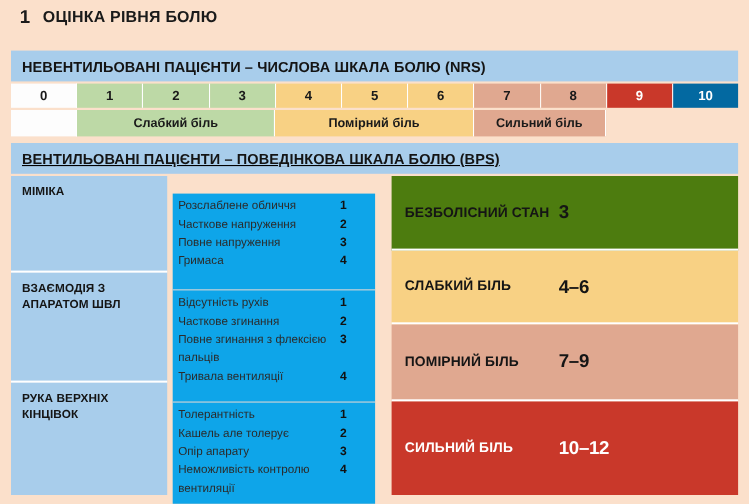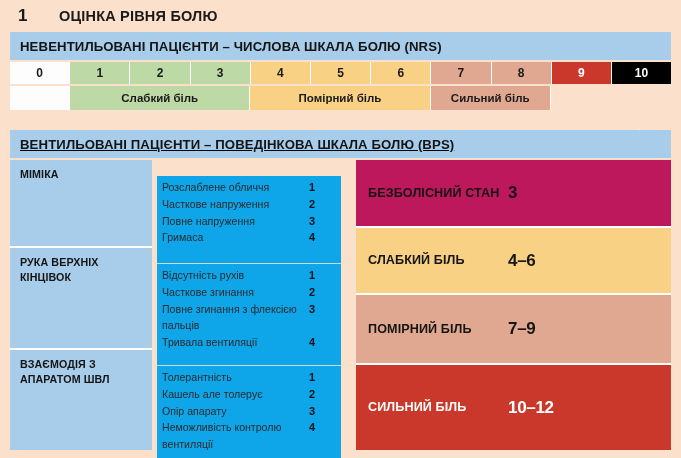--- a/index.html
+++ b/index.html
@@ -24,31 +24,31 @@
     align-items: center;
   }
   .title-num {
     margin-left: 18px;
     font-size: 17px;
     font-weight: bold;
     color: #1A1A1A;
     letter-spacing: -0.5px;
   }
   .title-text {
-    margin-left: 32px;
+    margin-left: 12px;
     font-size: 14.5px;
     font-weight: bold;
     color: #1A1A1A;
     letter-spacing: 0.2px;
   }
 
   
   .nrs-block {
     position: absolute;
-    left: 10px; top: 32px;
+    left: 10px; top: 46px;
     width: 661px;
   }
   .band-header {
     background: #A8CDEB;
     height: 28px;
     display: flex;
     align-items: center;
     padding-left: 10px;
     box-sizing: border-box;
     font-size: 13.2px;
@@ -196,38 +196,38 @@
       <div class="cell" style="background: rgb(253, 253, 253); color: rgb(26, 26, 26);">0</div>
       <div class="cell" style="background: rgb(189, 217, 166); color: rgb(26, 26, 26);">1</div>
       <div class="cell" style="background: rgb(189, 217, 166); color: rgb(26, 26, 26);">2</div>
       <div class="cell" style="background: rgb(189, 217, 166); color: rgb(26, 26, 26);">3</div>
       <div class="cell" style="background: rgb(248, 209, 132); color: rgb(26, 26, 26);">4</div>
       <div class="cell" style="background: rgb(248, 209, 132); color: rgb(26, 26, 26);">5</div>
       <div class="cell" style="background: rgb(248, 209, 132); color: rgb(26, 26, 26);">6</div>
       <div class="cell" style="background: rgb(224, 168, 144); color: rgb(26, 26, 26);">7</div>
       <div class="cell" style="background: rgb(224, 168, 144); color: rgb(26, 26, 26);">8</div>
       <div class="cell" style="background: rgb(201, 56, 42); color: rgb(255, 255, 255);">9</div>
-      <div class="cell" style="background: #000000; color: rgb(255, 255, 255);">10</div>
+      <div class="cell" style="background: #0369a1; color: rgb(255, 255, 255);">10</div>
     </div>
   <div class="nrs-labels" id="nrs-labels">
       <div class="lab" style="flex: 0 0 9.09091%; background: rgb(253, 253, 253); color: rgb(26, 26, 26);"></div>
       <div class="lab" style="flex: 0 0 27.2727%; background: rgb(189, 217, 166); color: rgb(26, 26, 26);">Слабкий біль</div>
       <div class="lab" style="flex: 0 0 27.2727%; background: rgb(248, 209, 132); color: rgb(26, 26, 26);">Помірний біль</div>
       <div class="lab" style="flex: 0 0 18.1818%; background: rgb(224, 168, 144); color: rgb(26, 26, 26);">Сильний біль</div>
       <div class="lab" style="flex: 0 0 18.1818%; background: #7f1d1d; color: rgb(255, 255, 255); margin-top: 48px;">Нестерпний біль</div>
     </div>
 </div>
 
 <div class="bps-block">
   <div class="band-header">ВЕНТИЛЬОВАНІ ПАЦІЄНТИ – ПОВЕДІНКОВА ШКАЛА БОЛЮ (BPS)</div>
   <div class="bps-body">
     <div class="bps-left" id="bps-left">
         <div class="grp" style="height: 88px;">МІМІКА</div>
+        <div class="grp" style="height: 100px;">ВЗАЄМОДІЯ З АПАРАТОМ ШВЛ</div>
         <div class="grp" style="height: 102px;">РУКА ВЕРХНІХ КІНЦІВОК</div>
-        <div class="grp" style="height: 100px;">ВЗАЄМОДІЯ З АПАРАТОМ ШВЛ</div>
       </div>
     <div class="bps-mid" id="bps-mid">
         <div class="grp-items" style="height: 88px;">
           <div class="item">
             <span class="txt">Розслаблене обличчя</span>
             <span class="num">1</span>
           </div>
           <div class="item">
             <span class="txt">Часткове напруження</span>
             <span class="num">2</span>
@@ -272,21 +272,21 @@
             <span class="txt">Опір апарату</span>
             <span class="num">3</span>
           </div>
           <div class="item">
             <span class="txt">Неможливість контролю вентиляції</span>
             <span class="num">4</span>
           </div>
         </div>
       </div>
     <div class="bps-right" id="bps-right">
-        <div class="res" style="height: 68px; background: #be185d; color: rgb(21, 21, 21);">
+        <div class="res" style="height: 68px; background: #4d7c0f; color: rgb(21, 21, 21);">
           <div class="rlabel">БЕЗБОЛІСНИЙ СТАН</div>
           <div class="rvalue">3</div>
         </div>
         <div class="res" style="height: 67px; background: rgb(248, 209, 132); color: rgb(21, 21, 21);">
           <div class="rlabel">СЛАБКИЙ БІЛЬ</div>
           <div class="rvalue">4–6</div>
         </div>
         <div class="res" style="height: 70px; background: rgb(224, 168, 144); color: rgb(21, 21, 21);">
           <div class="rlabel">ПОМІРНИЙ БІЛЬ</div>
           <div class="rvalue">7–9</div>

